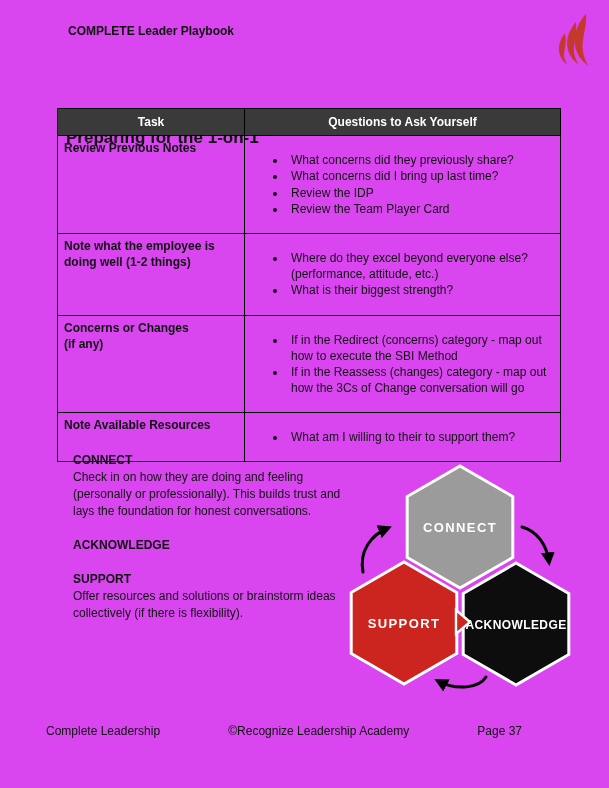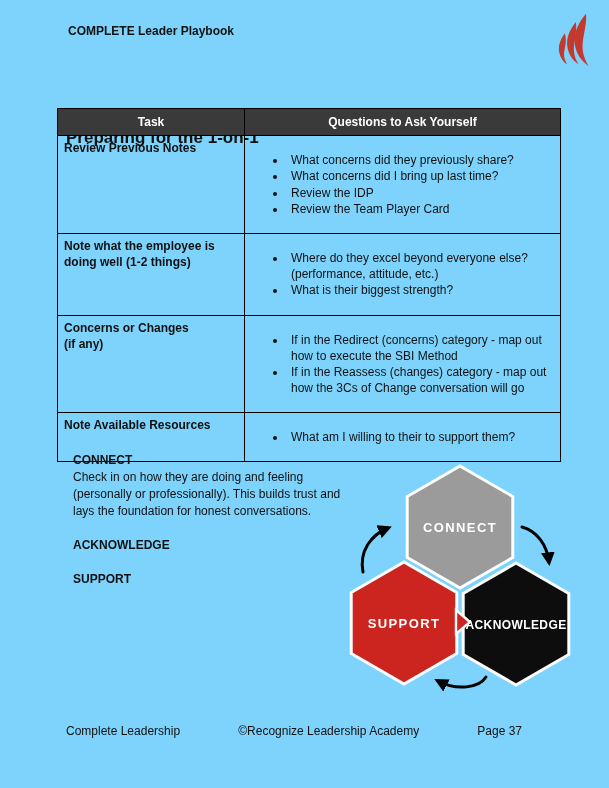--- a/index.html
+++ b/index.html
@@ -8,21 +8,21 @@
     --hex_black:#0d0d0d;
     --hex_red:#cc2520;
     --logo_red:#c5392c;
     --ink:#111111;
   }
   *{margin:0;padding:0;box-sizing:border-box;}
   html,body{background:#ffffff;}
   .page{
     position:relative;
     width:609px;height:788px;
-    background:#7dd3fc;
+    background:#d946ef;
     font-family:"Liberation Sans", sans-serif;
     font-size:12px;color:var(--ink);
     overflow:hidden;
   }
   
   .doc-header{position:absolute;left:68px;top:24px;font-weight:bold;font-size:12px;}
   .logo{position:absolute;left:551px;top:13px;width:46px;height:55px;}
   .page-title{position:absolute;left:66px;top:84px;font-weight:bold;font-size:17px;margin-top:44px;}
   
   table.prep{
@@ -48,21 +48,21 @@
   .section h3{font-size:12px;font-weight:bold;line-height:17px;}
   .section + .section{margin-top:17px;}
   .section ul{margin:0;padding-left:42px;list-style:disc;}
   .section li{padding-left:2px;}
   
   svg.diagram{position:absolute;left:335px;top:448px;}
   .hex-label{font-family:"Liberation Sans",sans-serif;font-weight:bold;fill:#ffffff;}
   
   .footer{
     position:absolute;left:0;top:724px;width:609px;
-    padding:0 87px 0 66px;display:flex;justify-content:space-between;
+    padding:0 87px 0 46px;display:flex;justify-content:space-between;
     font-size:12px;
   }
 </style>
 </head>
 <body>
 
 <div class="page">
 
   <div class="doc-header">COMPLETE Leader Playbook</div>
 
@@ -128,20 +128,21 @@
   <div class="sections">
     <div class="section">
       <h3>CONNECT</h3>
       <p>Check in on how they are doing and feeling (personally or professionally). This builds trust and lays the foundation for honest conversations.</p>
     </div>
     <div class="section">
       <h3>ACKNOWLEDGE</h3>
     </div>
     <div class="section">
       <h3>SUPPORT</h3>
+      <p>Offer resources and solutions or brainstorm ideas collectively (if there is flexibility).</p>
     </div>
   </div>
 
   <svg class="diagram" width="265" height="262" viewBox="0 0 265 262" aria-hidden="true">
     <defs>
       <marker id="ah" viewBox="0 0 10 10" refX="7" refY="5" markerWidth="4.6" markerHeight="4.6" orient="auto-start-reverse">
         <path d="M0,0 L10,5 L0,10 Z" fill="#000"></path>
       </marker>
     </defs>
 

